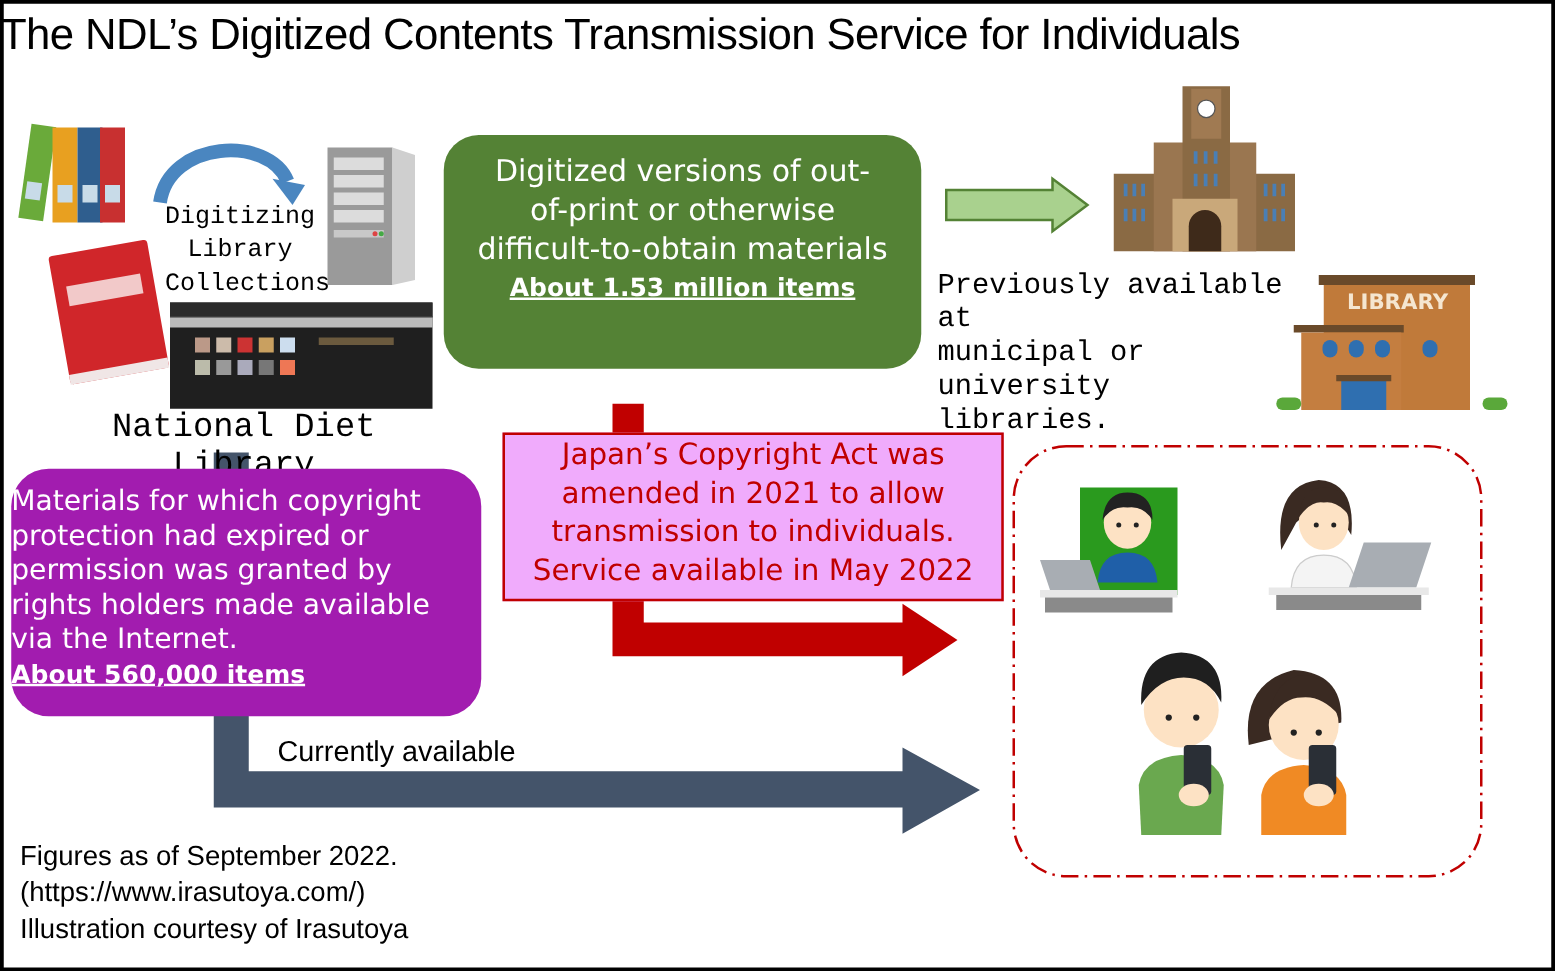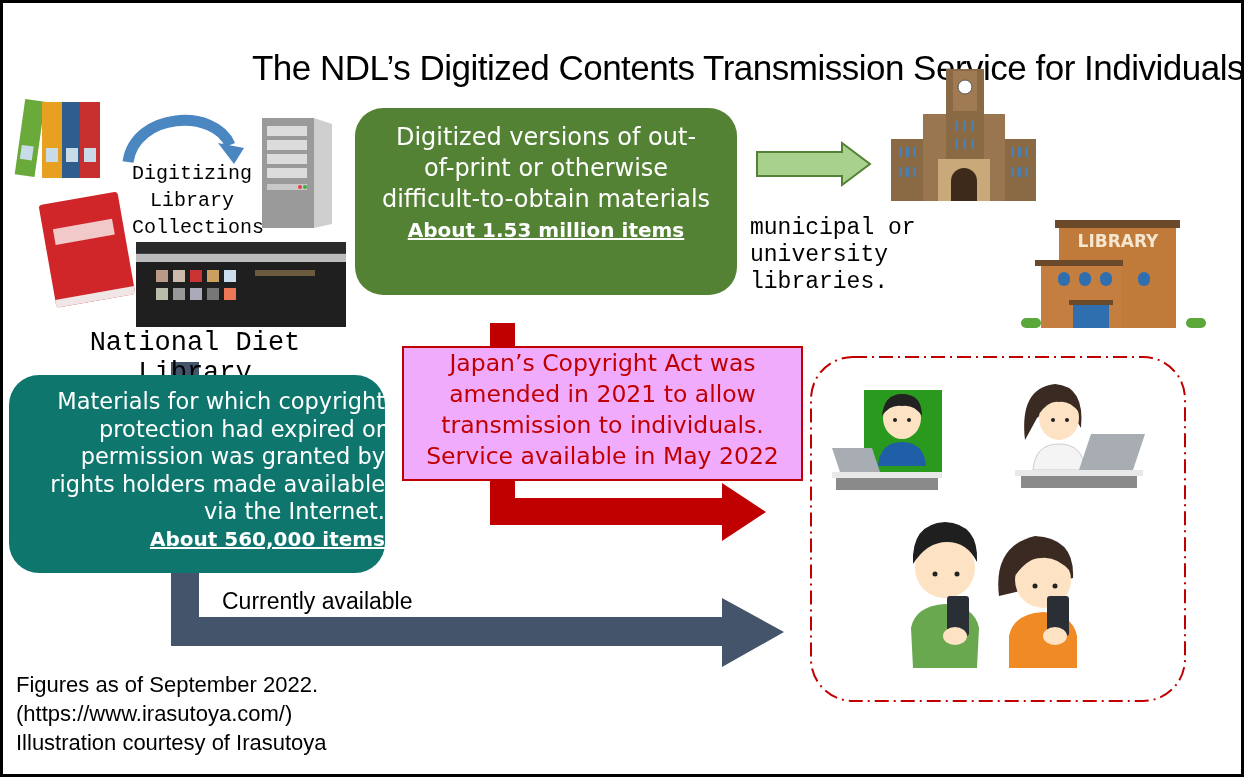--- a/index.html
+++ b/index.html
@@ -1,27 +1,27 @@
 <!DOCTYPE html>
 <html><head>
 <meta charset="utf-8">
 <style>
   * { box-sizing: border-box; margin: 0; padding: 0; }
   html, body { width: 1244px; height: 777px; background: #ffffff; overflow: hidden; }
   body { font-family: "DejaVu Sans", sans-serif; position: relative; }
   .frame { position: absolute; left: 0; top: 0; width: 1244px; height: 777px; border: 3px solid #000; }
   .abs { position: absolute; }
-  .title { left: 0; top: 8px; width: 1244px; text-align: right; font-size: 35px; color: #000; letter-spacing: -0.5px; font-family: "Liberation Sans", sans-serif; margin-top: 40px; }
+  .title { left: 0; top: 8px; width: 1244px; text-align: left; font-size: 35px; color: #000; letter-spacing: -0.5px; font-family: "Liberation Sans", sans-serif; }
   .txt { color: #000; font-family: Liberation Mono, monospace; }
   .digitize-label { left: 132px; top: 160px; width: 120px; text-align: center; font-size: 20px; line-height: 27px; }
   .ndl-label { left: 40px; top: 328px; width: 310px; text-align: center; font-size: 27px; }
   .green-box { left: 355px; top: 108px; width: 382px; height: 187px; background: #548235; border-radius: 28px; color: #fff; text-align: center; font-size: 24px; line-height: 31px; padding-top: 14px; }
   .green-box .em, .blue-box .em { font-weight: bold; text-decoration: underline; font-size: 20px; }
   .prev-label { left: 750px; top: 215px; font-size: 23px; line-height: 27px; width: 290px; }
-  .blue-box { left: 9px; top: 375px; width: 376px; height: 198px; background: #0f766e; border-radius: 30px; color: #fff; text-align: right; font-size: 22.5px; line-height: 27.5px; padding-top: 13px; }
+  .blue-box { left: 9px; top: 375px; width: 376px; height: 198px; background: #a21caf; border-radius: 30px; color: #fff; text-align: left; font-size: 22.5px; line-height: 27.5px; padding-top: 13px; }
   .red-box { left: 402px; top: 346px; width: 401px; height: 135px; background: #f0abfc; border: 2px solid #c00000; color: #c00000; text-align: center; font-size: 23.5px; line-height: 31px; padding-top: 0; }
   .current-label { left: 222px; top: 588px; font-size: 23px; font-family: "Liberation Sans", sans-serif; }
   .footer { left: 16px; top: 670px; font-size: 22px; line-height: 29px; font-family: "Liberation Sans", sans-serif; }
   svg { position: absolute; overflow: visible; }
 </style>
 </head>
 <body>
 
 <div class="frame"></div>
 
@@ -145,20 +145,21 @@
     <rect x="79" y="54" width="12" height="14" rx="6"></rect>
       <rect x="117" y="54" width="12" height="14" rx="6"></rect>
   </g>
   <rect x="52" y="86" width="36" height="24" fill="#2f6fb0"></rect>
   <rect x="48" y="82" width="44" height="5" fill="#6a4a2a"></rect>
   <rect x="0" y="100" width="20" height="10" fill="#5aa83a" rx="5"></rect>
   <rect x="165" y="100" width="20" height="10" fill="#5aa83a" rx="5"></rect>
 </svg>
 
 <div class="abs txt prev-label">
+  <div>Previously available at</div>
   <div>municipal or university</div>
   <div>libraries.</div>
 </div>
 
 <div class="abs blue-box">
   <div>Materials for which copyright</div>
   <div>protection had expired or</div>
   <div>permission was granted by</div>
   <div>rights holders made available</div>
   <div>via the Internet.</div>

